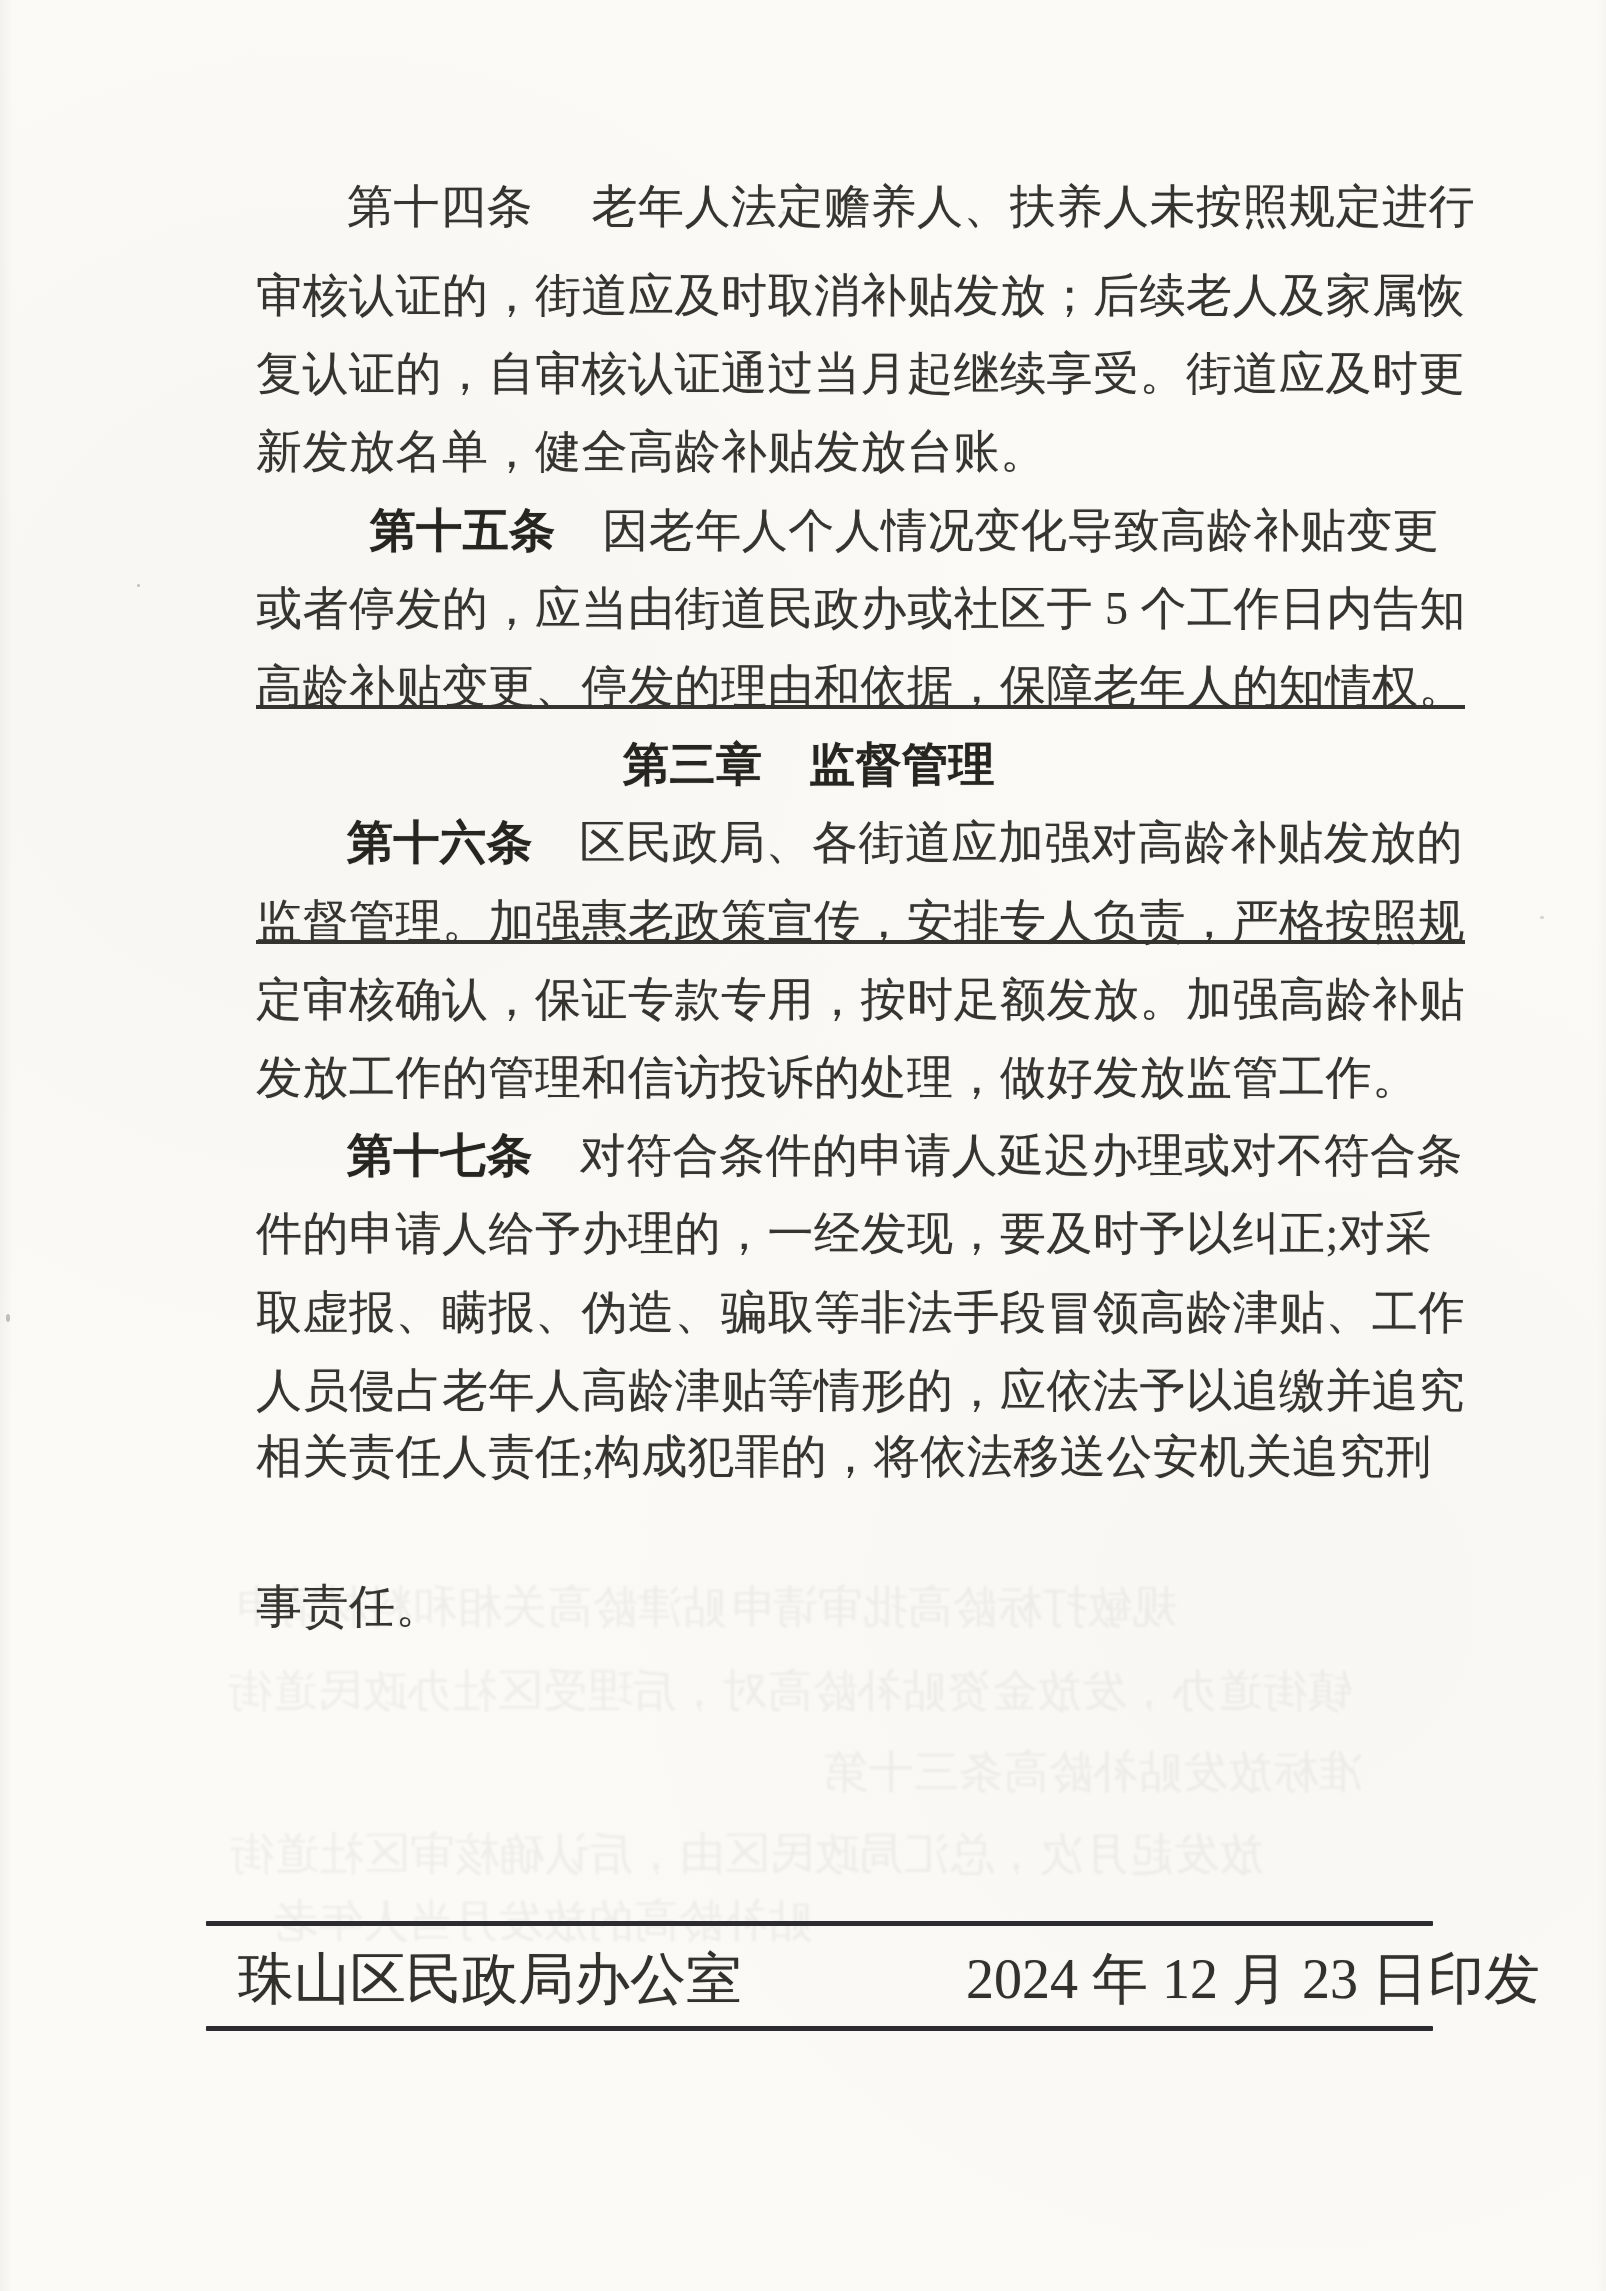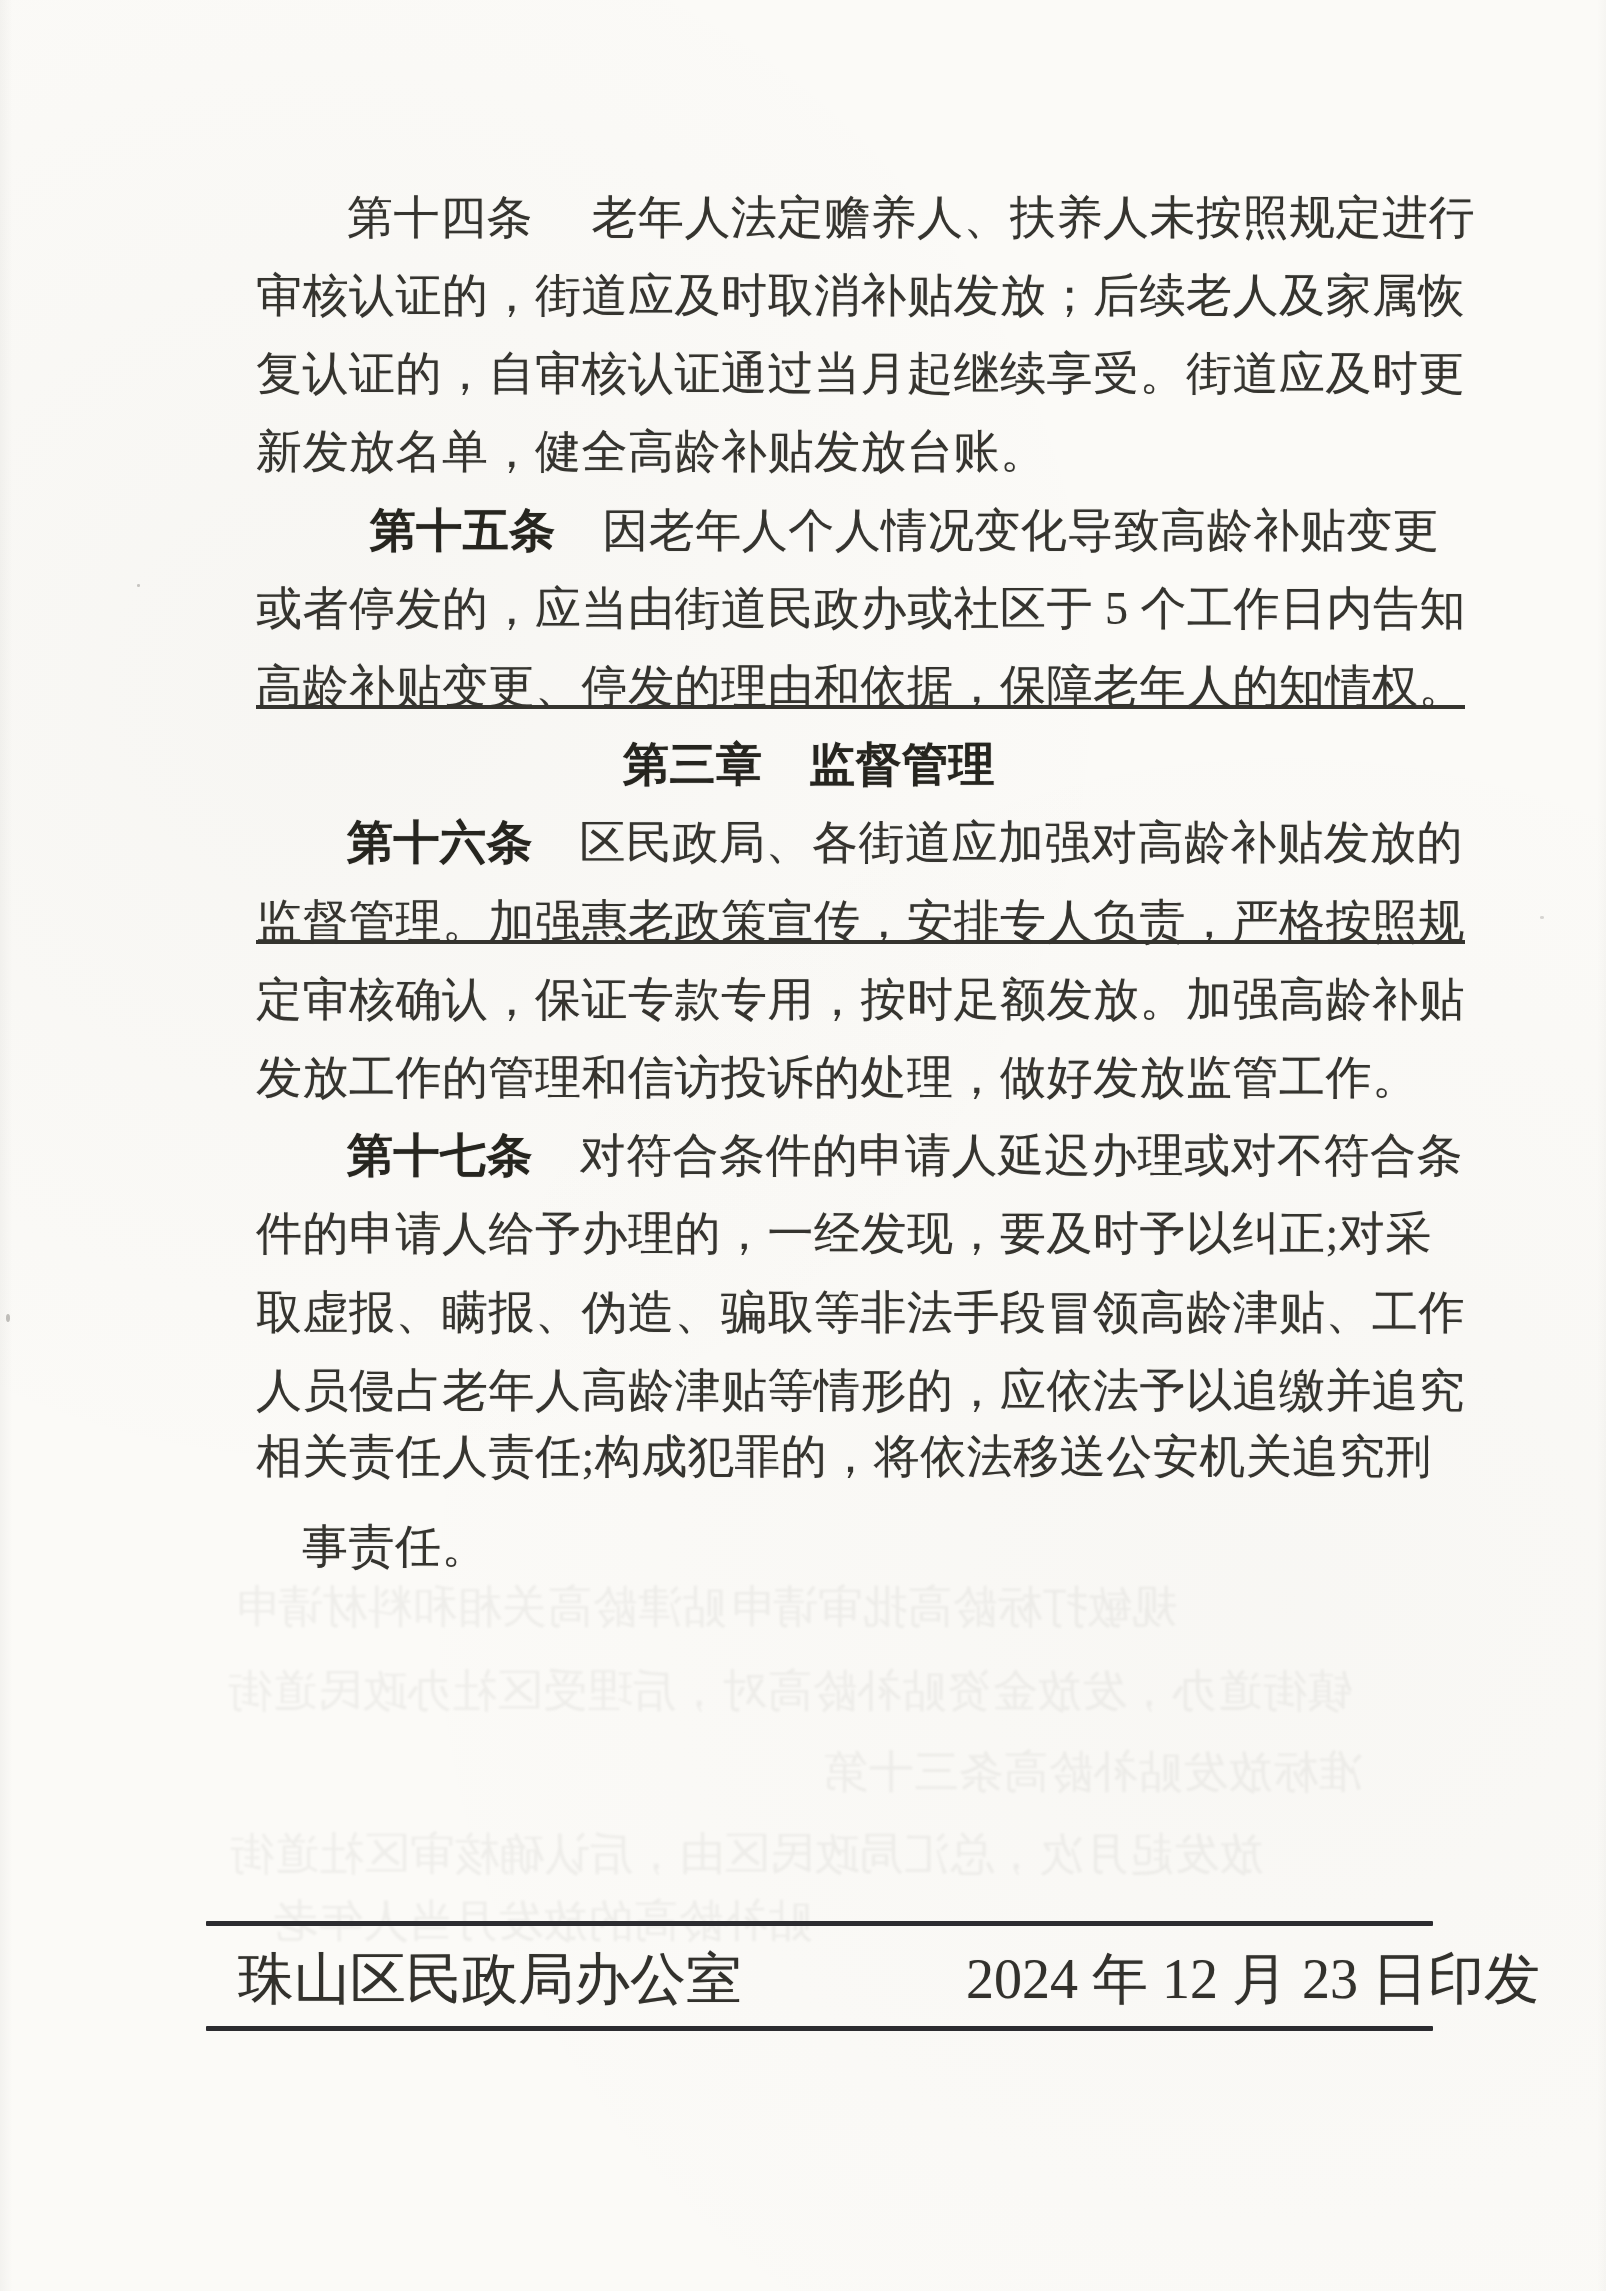--- a/index.html
+++ b/index.html
@@ -63,37 +63,37 @@
 
 <div>
     <div class="bleed-row" style="top: 1582px; left: 232px;">规敏打标龄高批审请申贴津龄高关相和料材请申</div>
     <div class="bleed-row" style="top: 1666px; left: 227px;">镇街道办，发放金资贴补龄高对，后理受区社办政民道街</div>
     <div class="bleed-row" style="top: 1747px; left: 823px;">准标放发贴补龄高条三十第</div>
     <div class="bleed-row" style="top: 1829px; left: 229px;">放发起月次，总汇局政民区由，后认确核审区社道街</div>
     <div class="bleed-row" style="top: 1896px; left: 273px;">贴补龄高的放发月当人年老</div>
   </div>
 
 <div>
-    <div class="doc-line indent" style="top: 191px; text-align: right;"><span>第十四条　 老年人法定赡养人、扶养人未按照规定进行</span></div>
+    <div class="doc-line indent" style="top: 180px; text-align: right;"><span>第十四条　 老年人法定赡养人、扶养人未按照规定进行</span></div>
     <div class="doc-line" style="top: 269px; text-align: right;"><span>审核认证的，街道应及时取消补贴发放；后续老人及家属恢</span></div>
     <div class="doc-line" style="top: 347px;"><span>复认证的，自审核认证通过当月起继续享受。街道应及时更</span></div>
     <div class="doc-line" style="top: 425px;"><span>新发放名单，健全高龄补贴发放台账。</span></div>
     <div class="doc-line indent" style="top: 504px; text-align: center;"><span class="b">第十五条</span><span>　因老年人个人情况变化导致高龄补贴变更</span></div>
     <div class="doc-line" style="top: 582px;"><span>或者停发的，应当由街道民政办或社区于 5 个工作日内告知</span></div>
     <div class="doc-line" style="top: 660px; text-decoration: underline;"><span>高龄补贴变更、停发的理由和依据，保障老年人的知情权。</span></div>
     <div class="doc-line heading" style="top: 738px;"><span class="b">第三章　监督管理</span></div>
     <div class="doc-line indent" style="top: 816px;"><span class="b">第十六条</span><span>　区民政局、各街道应加强对高龄补贴发放的</span></div>
     <div class="doc-line" style="top: 895px; text-decoration: underline;"><span>监督管理。加强惠老政策宣传，安排专人负责，严格按照规</span></div>
     <div class="doc-line" style="top: 973px;"><span>定审核确认，保证专款专用，按时足额发放。加强高龄补贴</span></div>
     <div class="doc-line" style="top: 1051px;"><span>发放工作的管理和信访投诉的处理，做好发放监管工作。</span></div>
     <div class="doc-line indent" style="top: 1129px;"><span class="b">第十七条</span><span>　对符合条件的申请人延迟办理或对不符合条</span></div>
     <div class="doc-line" style="top: 1207px;"><span>件的申请人给予办理的，一经发现，要及时予以纠正;对采</span></div>
     <div class="doc-line" style="top: 1286px;"><span>取虚报、瞒报、伪造、骗取等非法手段冒领高龄津贴、工作</span></div>
     <div class="doc-line" style="top: 1364px;"><span>人员侵占老年人高龄津贴等情形的，应依法予以追缴并追究</span></div>
     <div class="doc-line" style="top: 1430px;"><span>相关责任人责任;构成犯罪的，将依法移送公安机关追究刑</span></div>
-    <div class="doc-line" style="top: 1520px; margin-left: 46px;"><span>事责任。</span></div>
+    <div class="doc-line" style="top: 1580px;"><span>事责任。</span></div>
   </div>
 
 <div class="footer-rule" style="top:1921px"></div>
 <div class="footer-text" style="left:238px; top:1955px">珠山区民政局办公室</div>
 <div class="footer-text" style="left:966px; top:1955px">2024 年 12 月 23 日印发</div>
 <div class="footer-rule" style="top:2026px"></div>
 
 
 </body></html>

